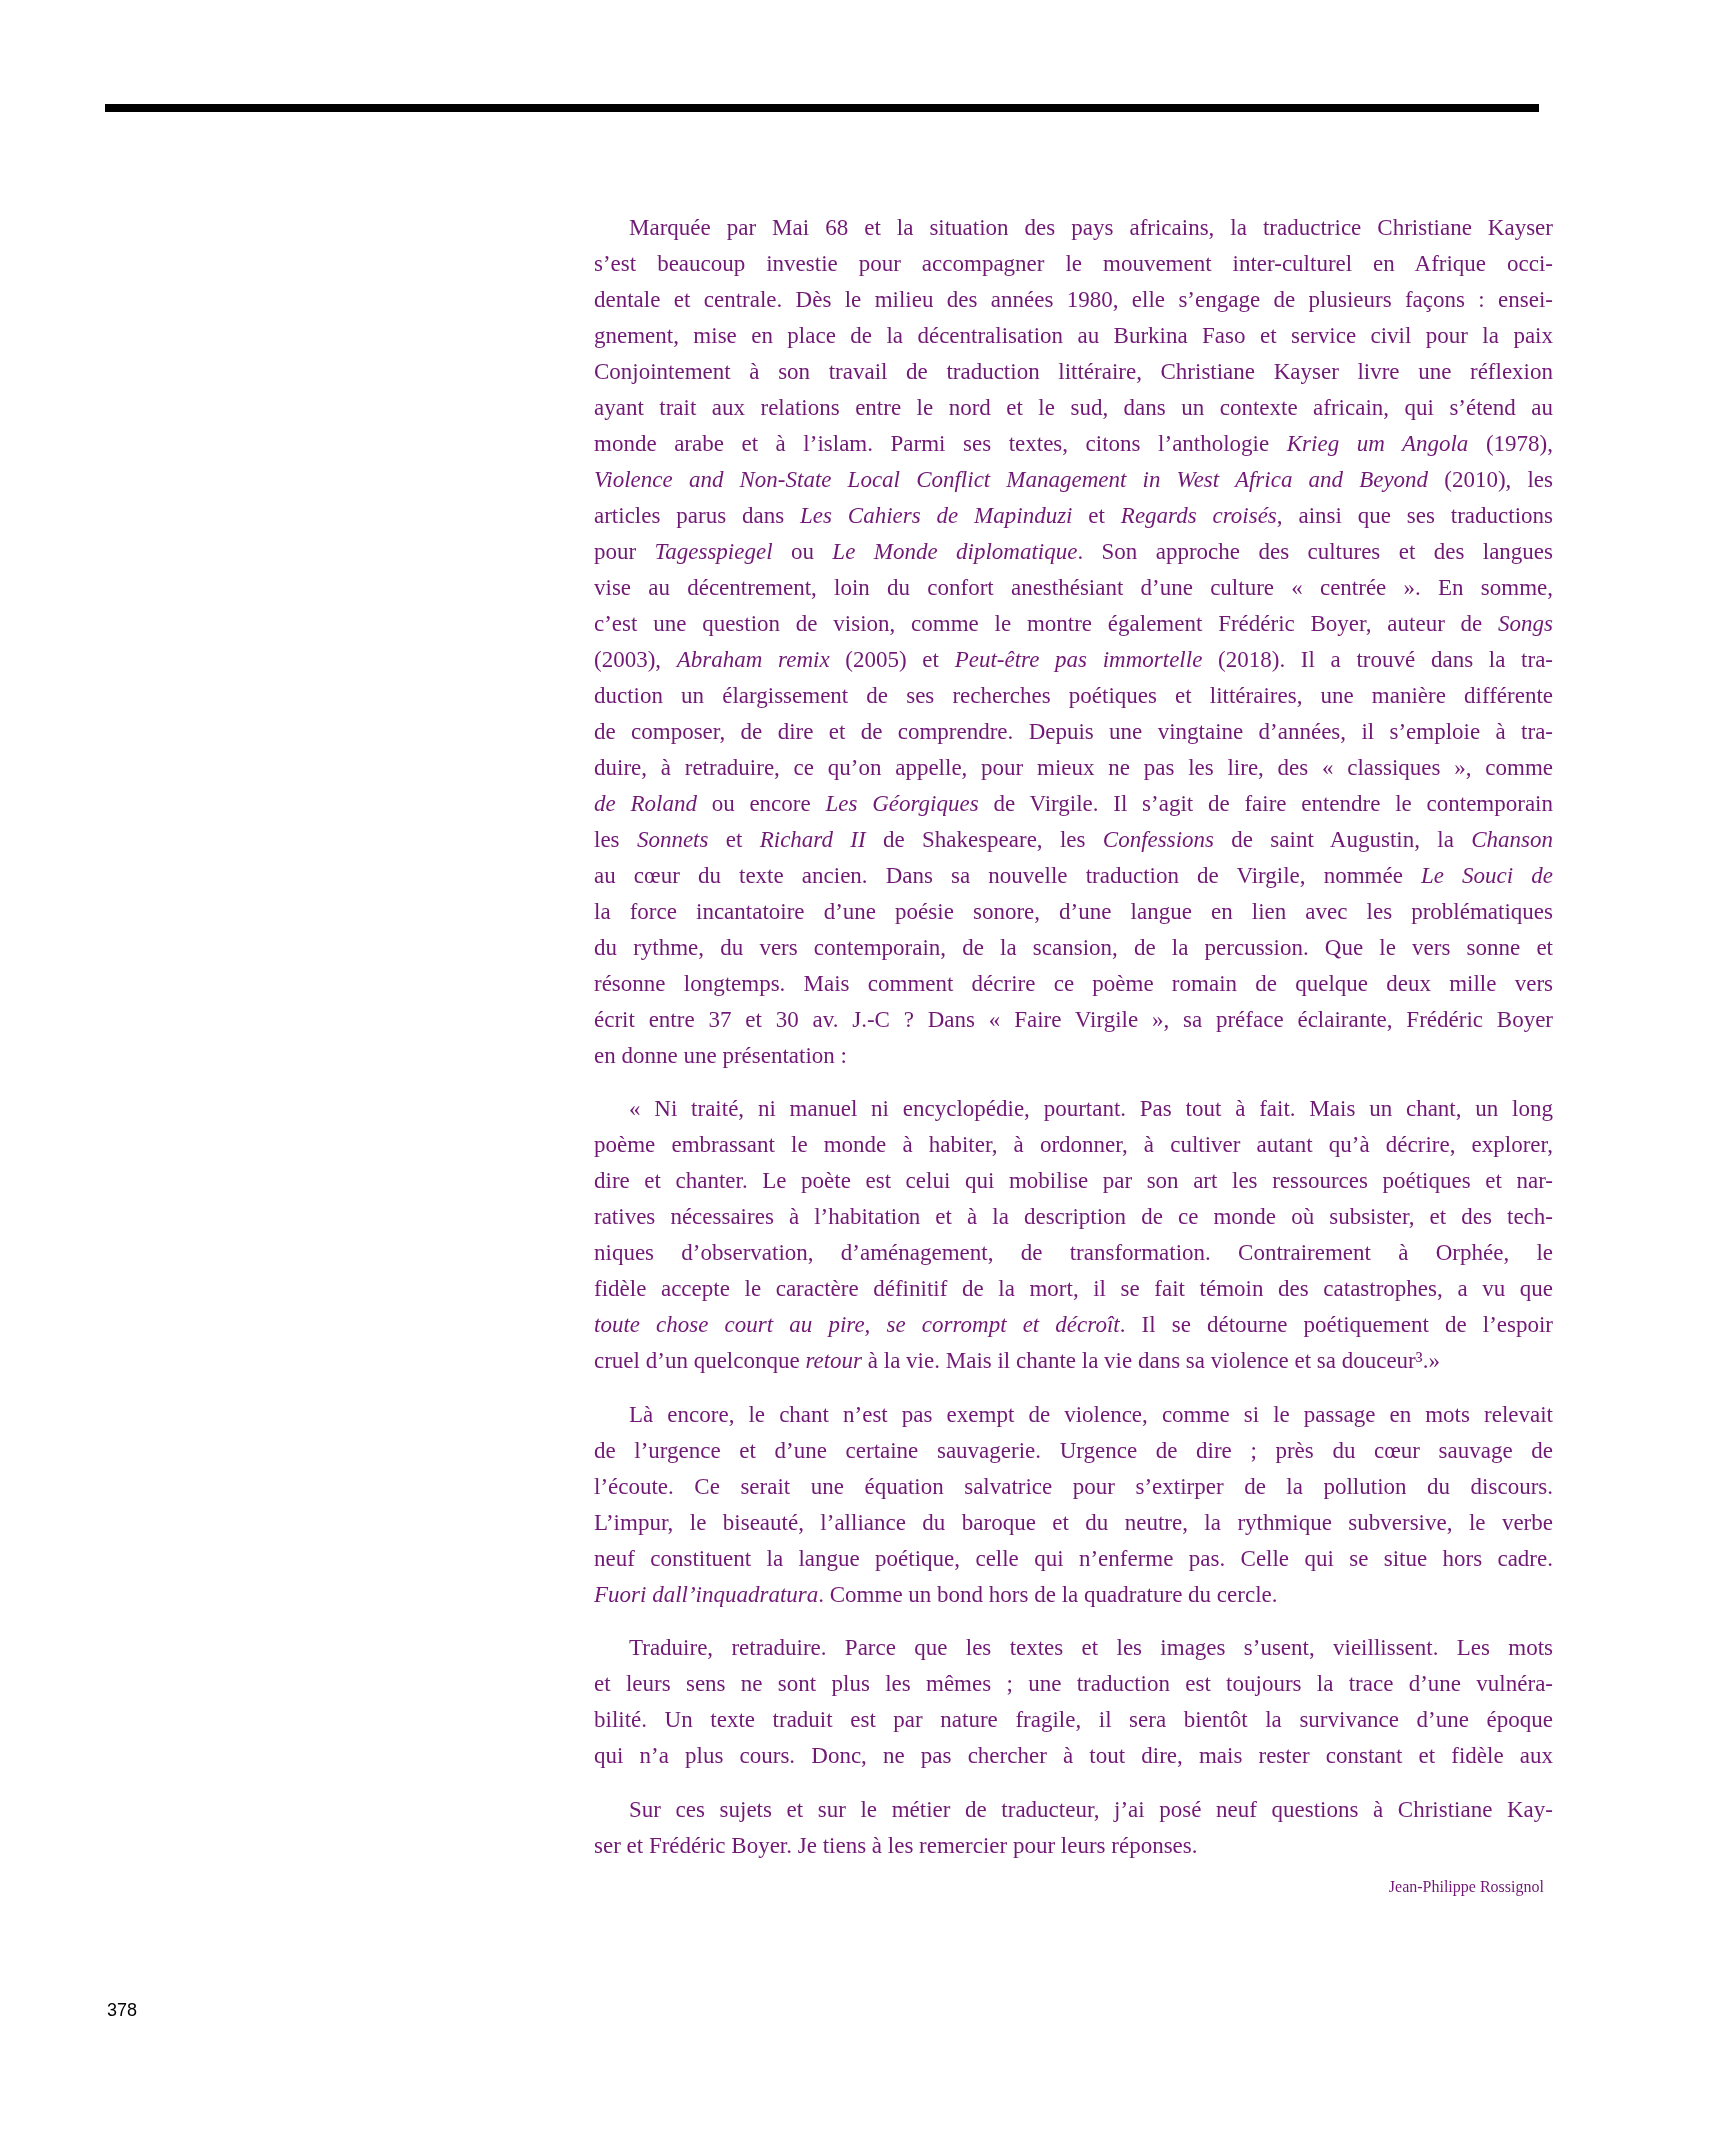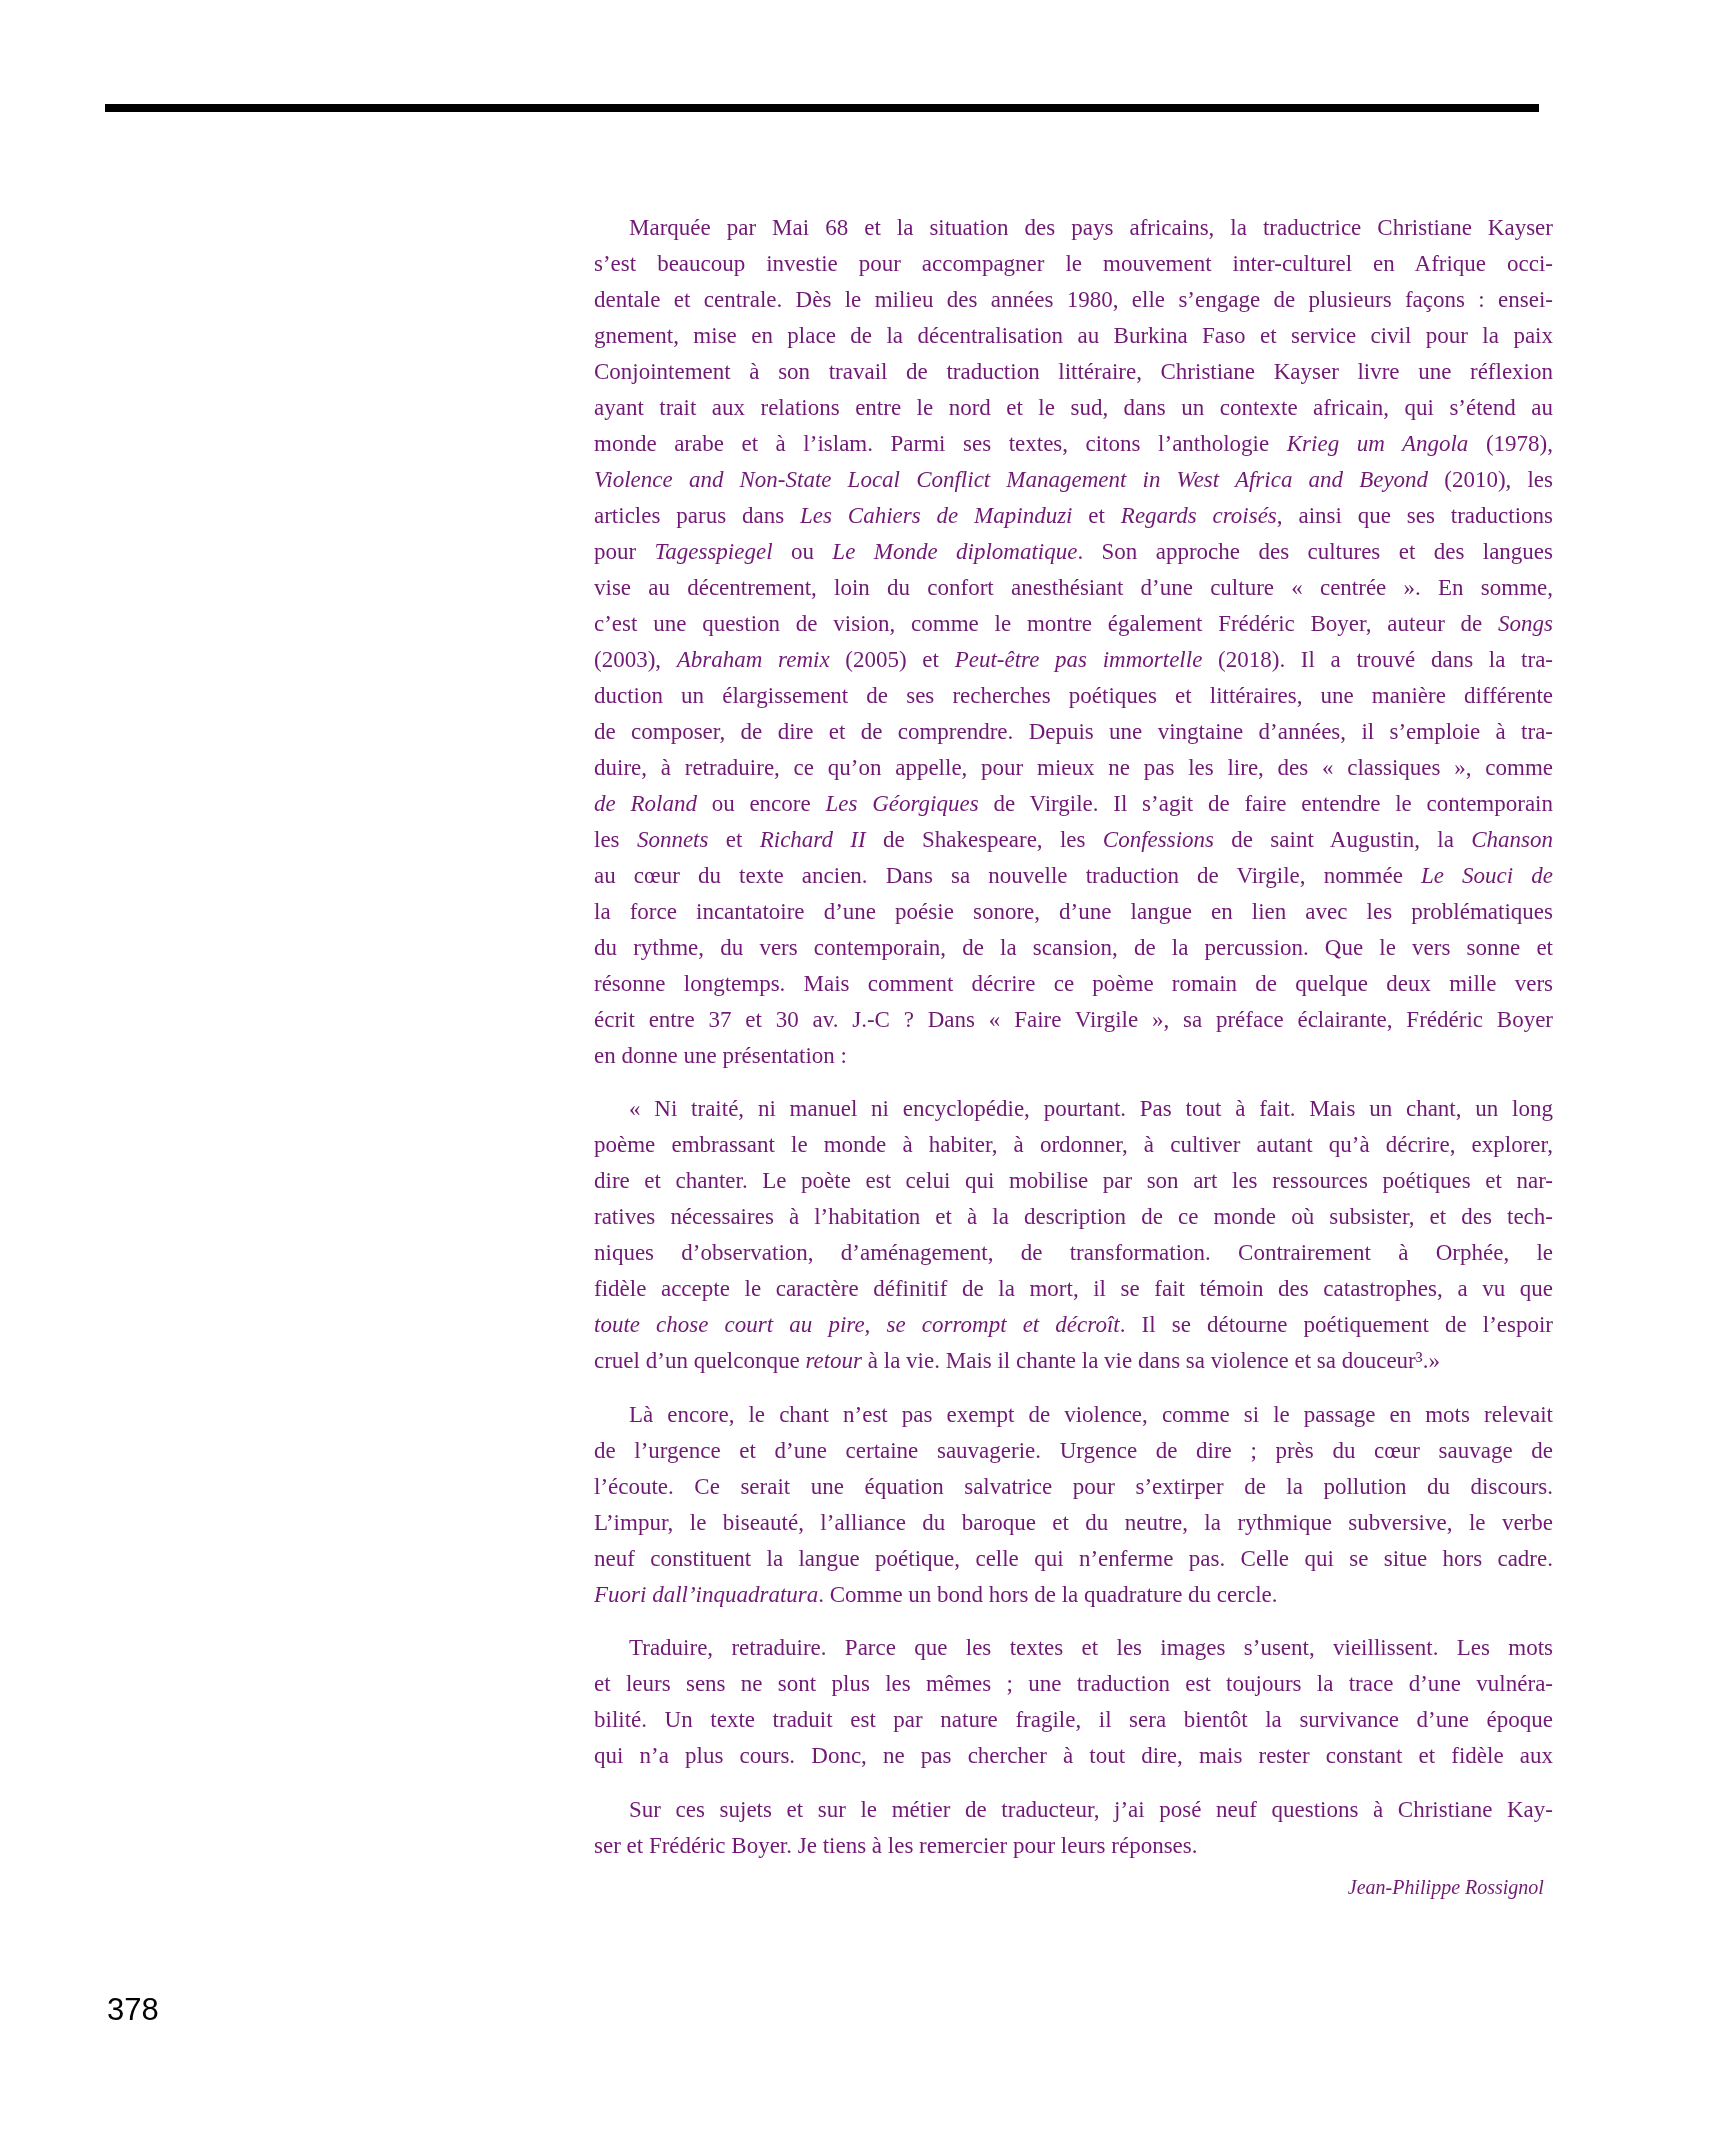--- a/index.html
+++ b/index.html
@@ -49,31 +49,30 @@
   }
   .line.first {
     text-indent: 35px;
   }
   .line i {
     font-style: italic;
   }
   .signature {
     margin-top: 5.5px;
     text-align: right;
-    font-style: italic;
-    font-size: 20px;
+    font-size: 16px;
     line-height: 36px;
     padding-right: 9.1px;
   }
   .page-number {
     position: absolute;
     left: 107px;
     top: 1997px;
     font-family: "Liberation Sans", "DejaVu Sans", sans-serif;
-    font-size: 31px;
+    font-size: 18px;
     line-height: 26.5px;
     color: #000000;
   }
 </style>
 </head>
 <body>
 
 <div class="top-rule"></div>
 
 <main class="text-column">

